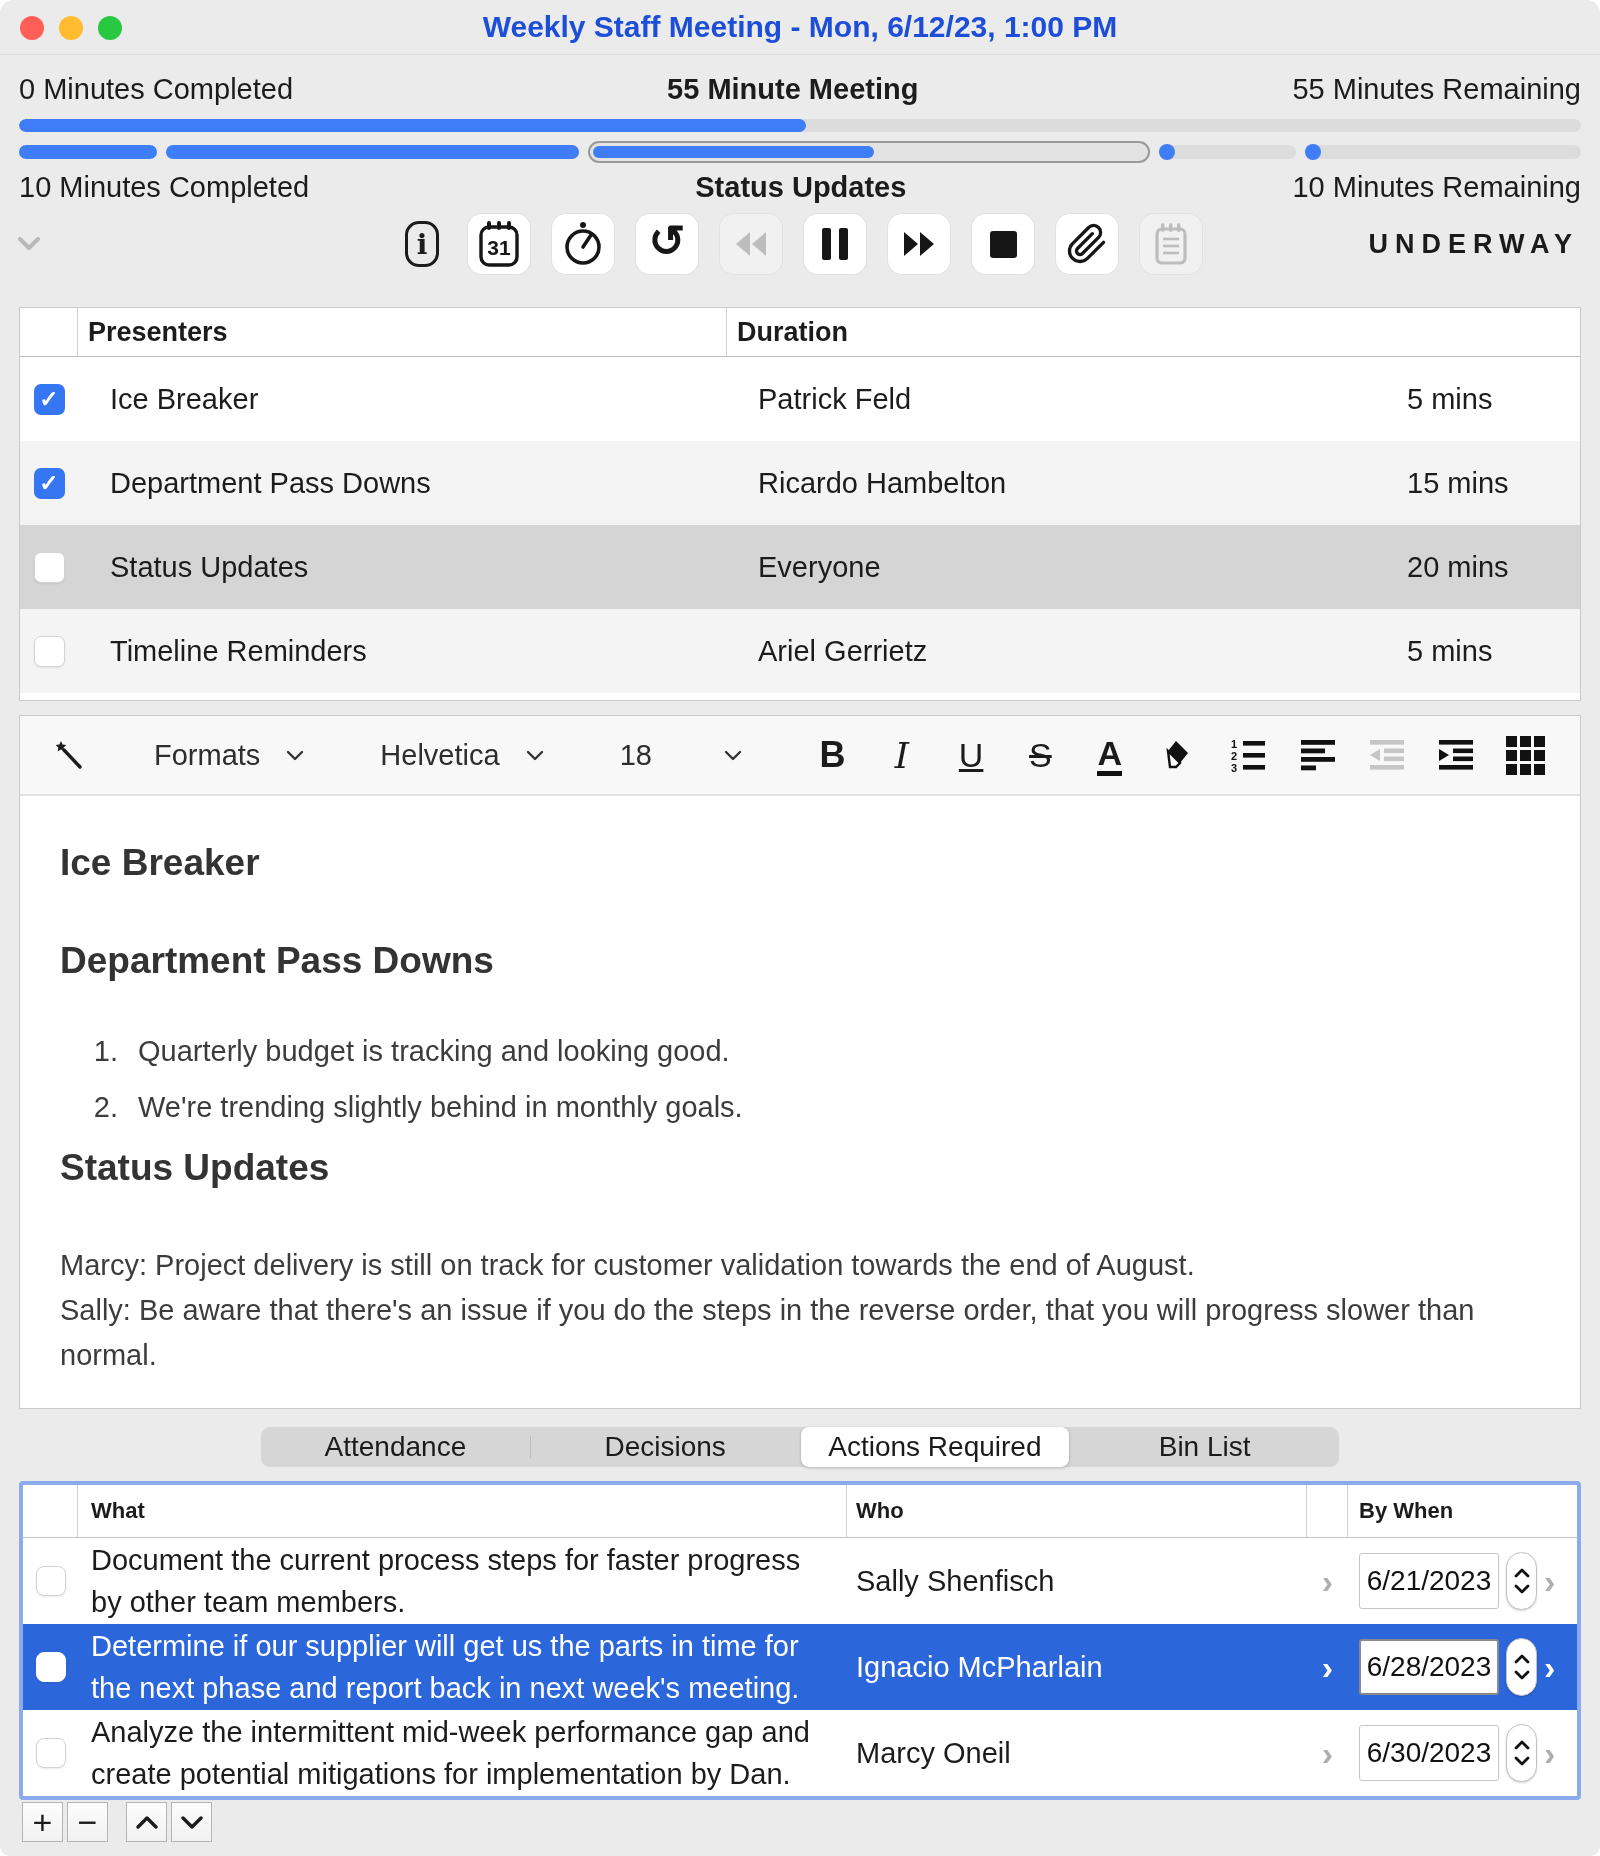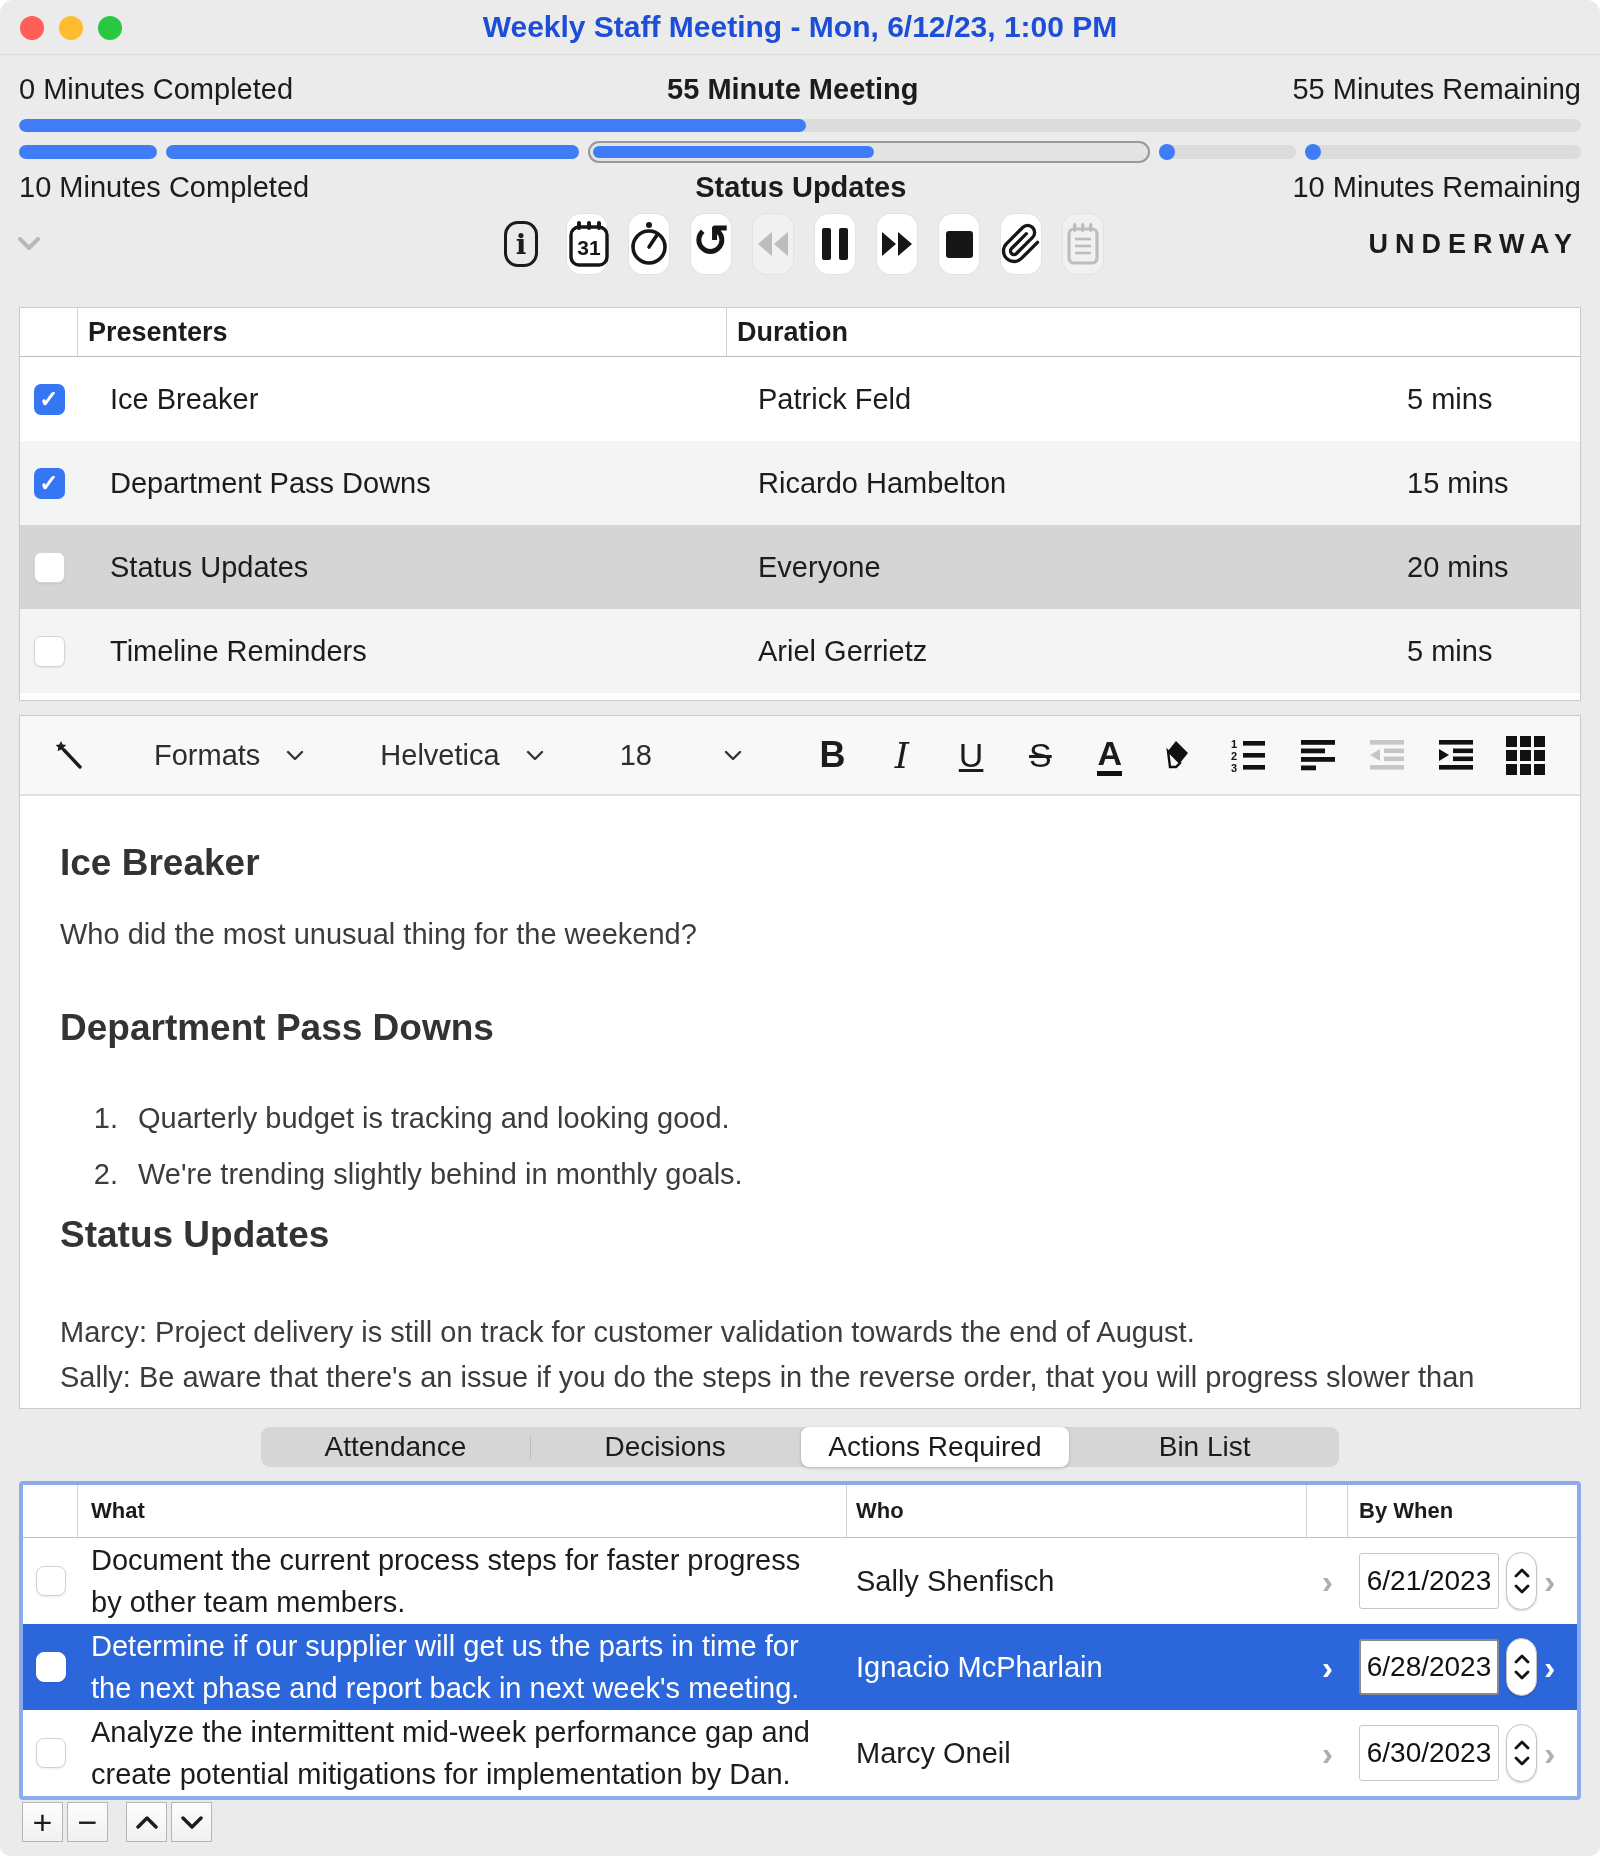--- a/index.html
+++ b/index.html
@@ -34,21 +34,21 @@
     padding:3px;display:flex;align-items:center;}
   .seg.current .fill{height:12px;border-radius:6px;background:#3e7df5;}
   .seg.todo{height:14px;background:#dcdcdc;border-radius:7px;position:relative;}
   .seg.todo .dot{position:absolute;left:0;top:-1px;width:16px;height:16px;border-radius:50%;background:#3e7df5;}
   
   .toolrow{position:relative;height:66px;margin-top:6px;}
   .disclosure{position:absolute;left:18px;top:26px;cursor:pointer;}
   .logo{position:absolute;right:21px;top:18px;font-size:27px;font-weight:bold;
     letter-spacing:7px;color:#1b1b1b;}
   .tbtns{display:flex;justify-content:center;align-items:center;gap:22px;height:100%;}
-  .tbtn{width:40px;height:60px;border-radius:14px;background:#ffffff;
+  .tbtn{width:62px;height:60px;border-radius:14px;background:#ffffff;
     display:flex;align-items:center;justify-content:center;box-shadow:0 0 0 1px rgba(0,0,0,0.04);}
   .tbtn.disabled{background:#f2f1f2;}
   .plain{width:48px;height:60px;display:flex;align-items:center;justify-content:center;background:none;box-shadow:none;}
   .info-badge{width:34px;height:46px;border:3px solid #1c1c1c;border-radius:14px;
     display:flex;align-items:center;justify-content:center;
     font-family:"DejaVu Serif",serif;font-size:28px;font-weight:bold;}
   .cal31{position:relative;width:44px;height:48px;}
   .cal31 svg{position:absolute;left:0;top:0;}
   .pause-bars{display:flex;gap:8px;}
   .pause-bars i{display:block;width:9px;height:32px;background:#161616;border-radius:2px;}
@@ -398,21 +398,20 @@
             <i></i>
             <i></i>
             <i></i>
             <i></i>
           </span>
       </span>
     </div>
 
     <div class="ed-content">
       <h2>Ice Breaker</h2>
-      <div class="p1">Who did the most unusual thing for the weekend?</div>
       <h2 class="h-2">Department Pass Downs</h2>
       <div class="ol">
         <div class="li">
           <span class="num">1.</span>
           <span>Quarterly budget is tracking and looking good.</span>
         </div>
         <div class="li">
           <span class="num">2.</span>
           <span>We're trending slightly behind in monthly goals.</span>
         </div>

